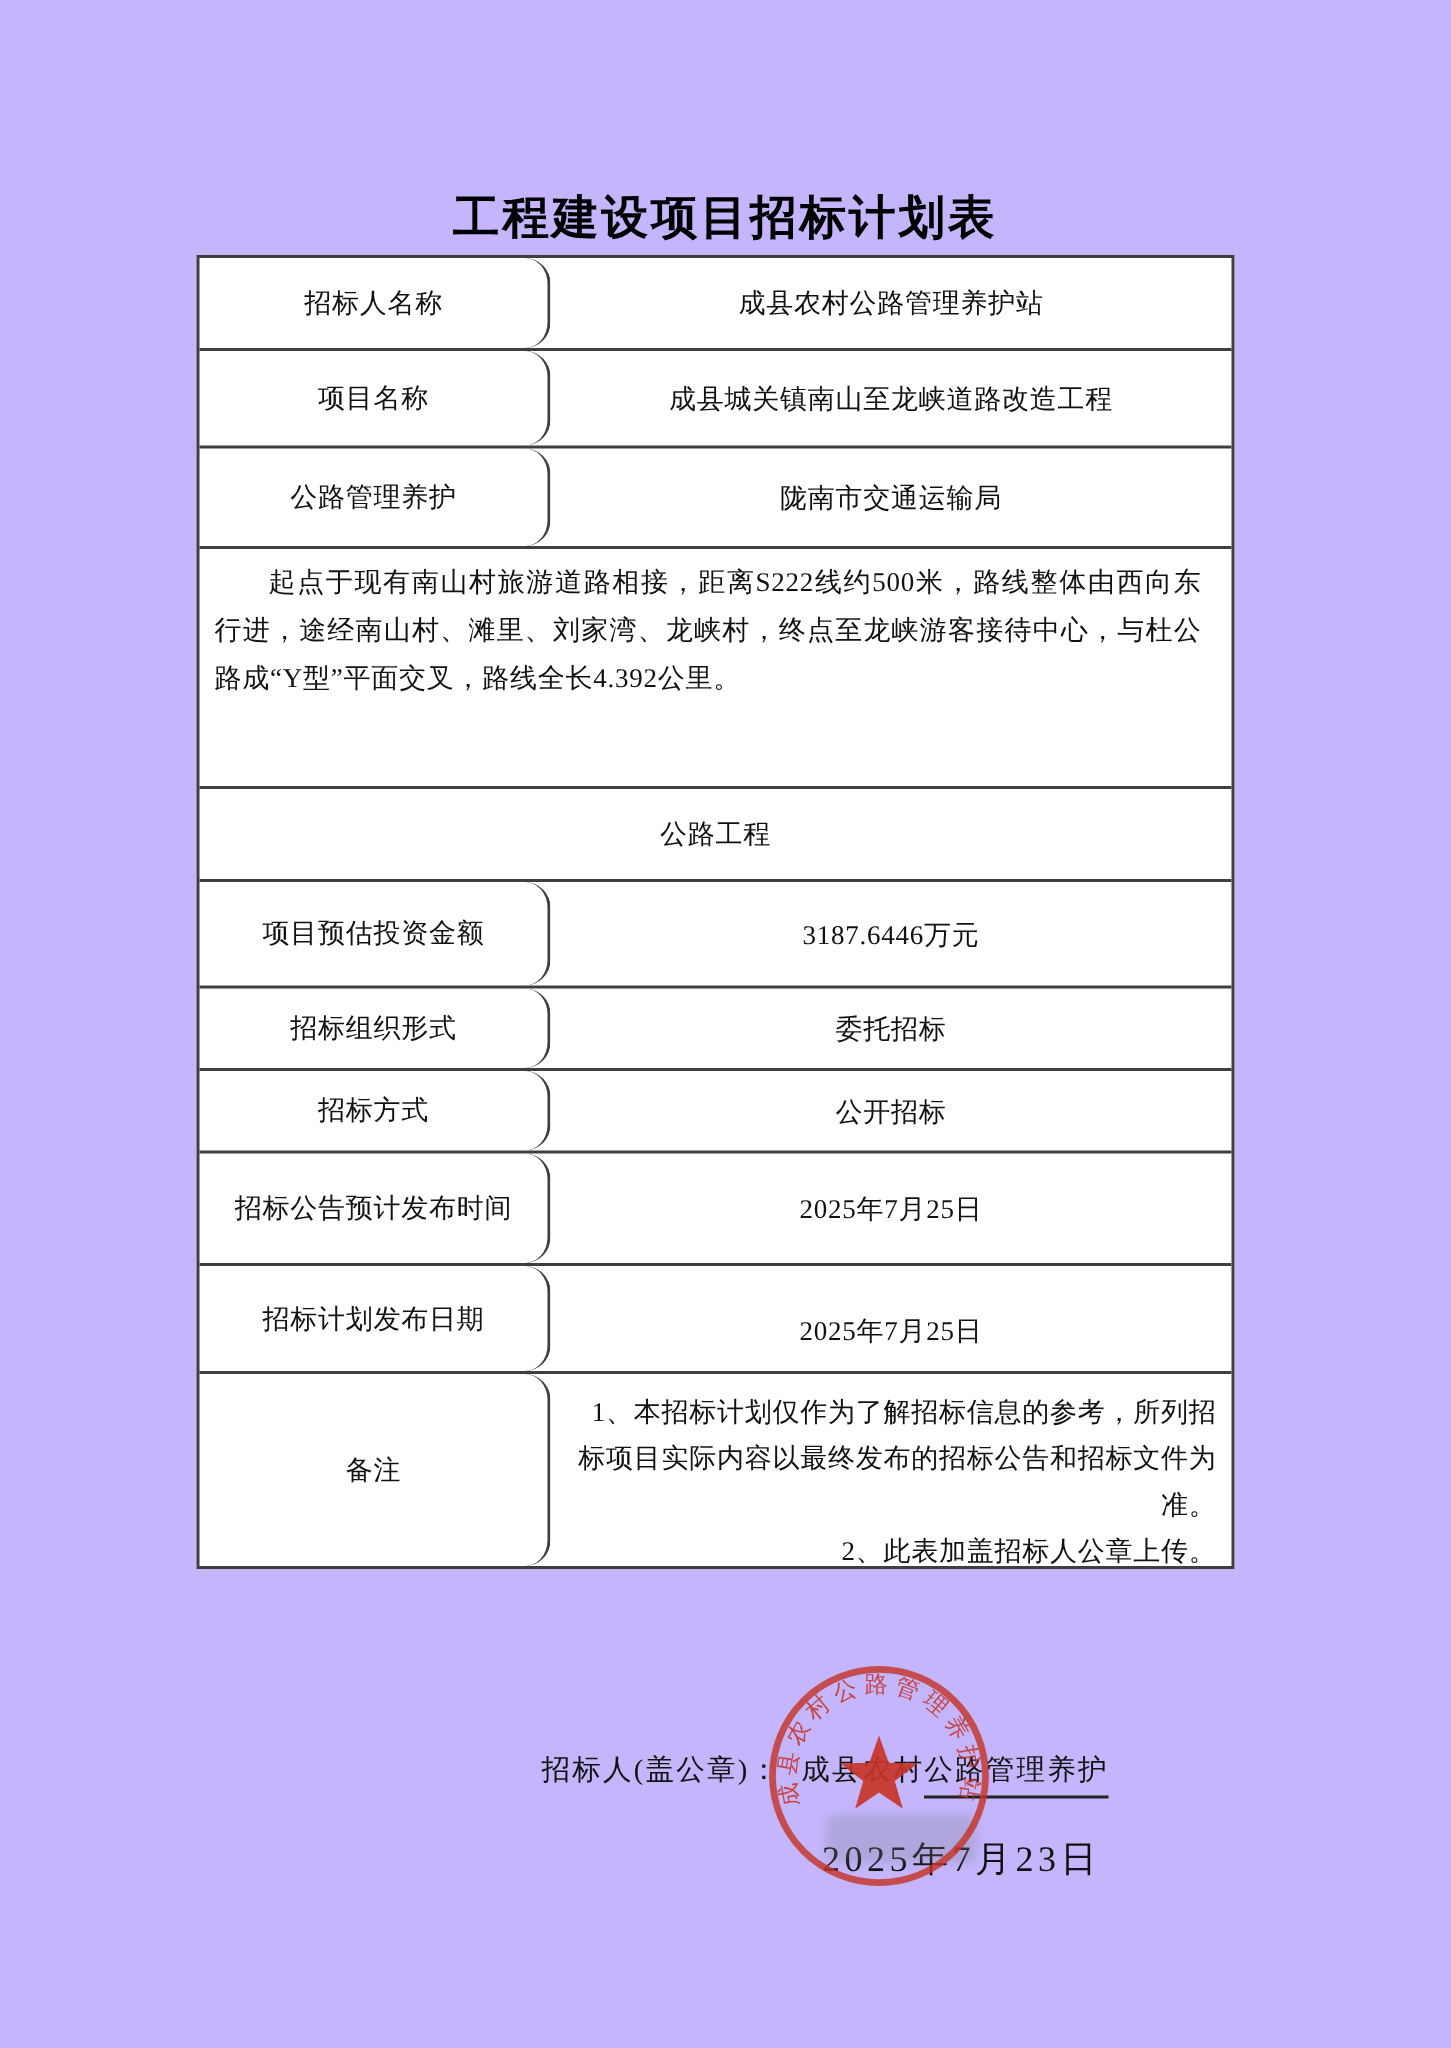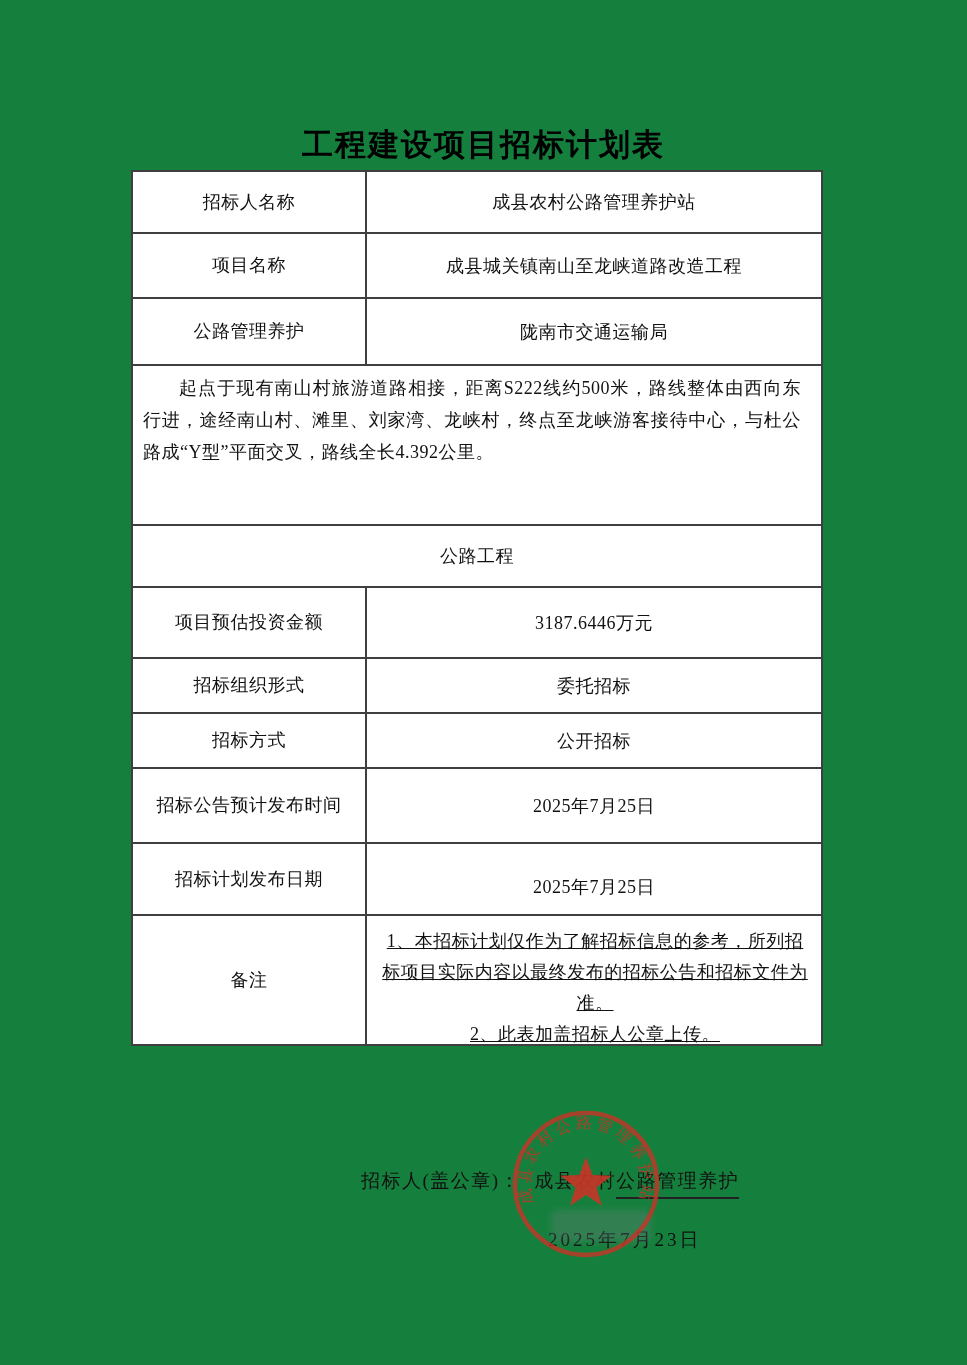--- a/index.html
+++ b/index.html
@@ -2,21 +2,21 @@
 <html><head>
 <meta charset="utf-8">
 <style>
   * { margin: 0; padding: 0; box-sizing: border-box; }
   html, body { background: #e8e8e8; }
   .page {
     position: relative;
     width: 967px;
     height: 1365px;
     margin: 0 auto;
-    background: #15803d;
+    background: #c4b5fd;
     font-family: "Liberation Serif", "DejaVu Serif", serif;
     color: #111;
     overflow: hidden;
   }
   .doc-title {
     position: absolute;
     top: 124px;
     left: 0;
     width: 100%;
     text-align: center;
@@ -45,20 +45,21 @@
     width: 234px;
     border-right: 2px solid #3f3f3f;
     display: flex;
     align-items: center;
     justify-content: center;
     text-align: center;
     font-size: 18px;
     line-height: 29px;
     padding: 4px 8px;
     letter-spacing: 0.5px;
+    border-radius: 17px;
   }
   .cell-value {
     flex: 1;
     display: flex;
     align-items: center;
     justify-content: center;
     text-align: center;
     font-size: 18px;
     line-height: 30px;
     padding: 4px 10px;
@@ -66,25 +67,24 @@
   }
   .cell-value.longtext {
     display: block;
     text-align: justify;
     text-indent: 2em;
     line-height: 32px;
     padding: 6px 20px 4px 10px;
   }
   .cell-value.remarks {
     display: block;
-    text-align: center;
+    text-align: right;
     white-space: pre-line;
     line-height: 31px;
     padding: 10px 10px 6px 12px;
-    text-decoration: underline;
   }
   .sig-line {
     position: absolute;
     left: 361px;
     top: 1165px;
     height: 32px;
     line-height: 32px;
     font-size: 19px;
     letter-spacing: 1.5px;
     white-space: nowrap;
@@ -93,21 +93,21 @@
   .sig-underline {
     border-bottom: 2px solid #222;
     padding-bottom: 6px;
   }
   .sig-date {
     position: absolute;
     left: 548px;
     top: 1226px;
     height: 28px;
     line-height: 28px;
-    font-size: 19px;
+    font-size: 24px;
     letter-spacing: 3px;
     white-space: nowrap;
     z-index: 1;
   }
   .seal {
     position: absolute;
     left: 509px;
     top: 1107px;
     width: 154px;
     height: 154px;

